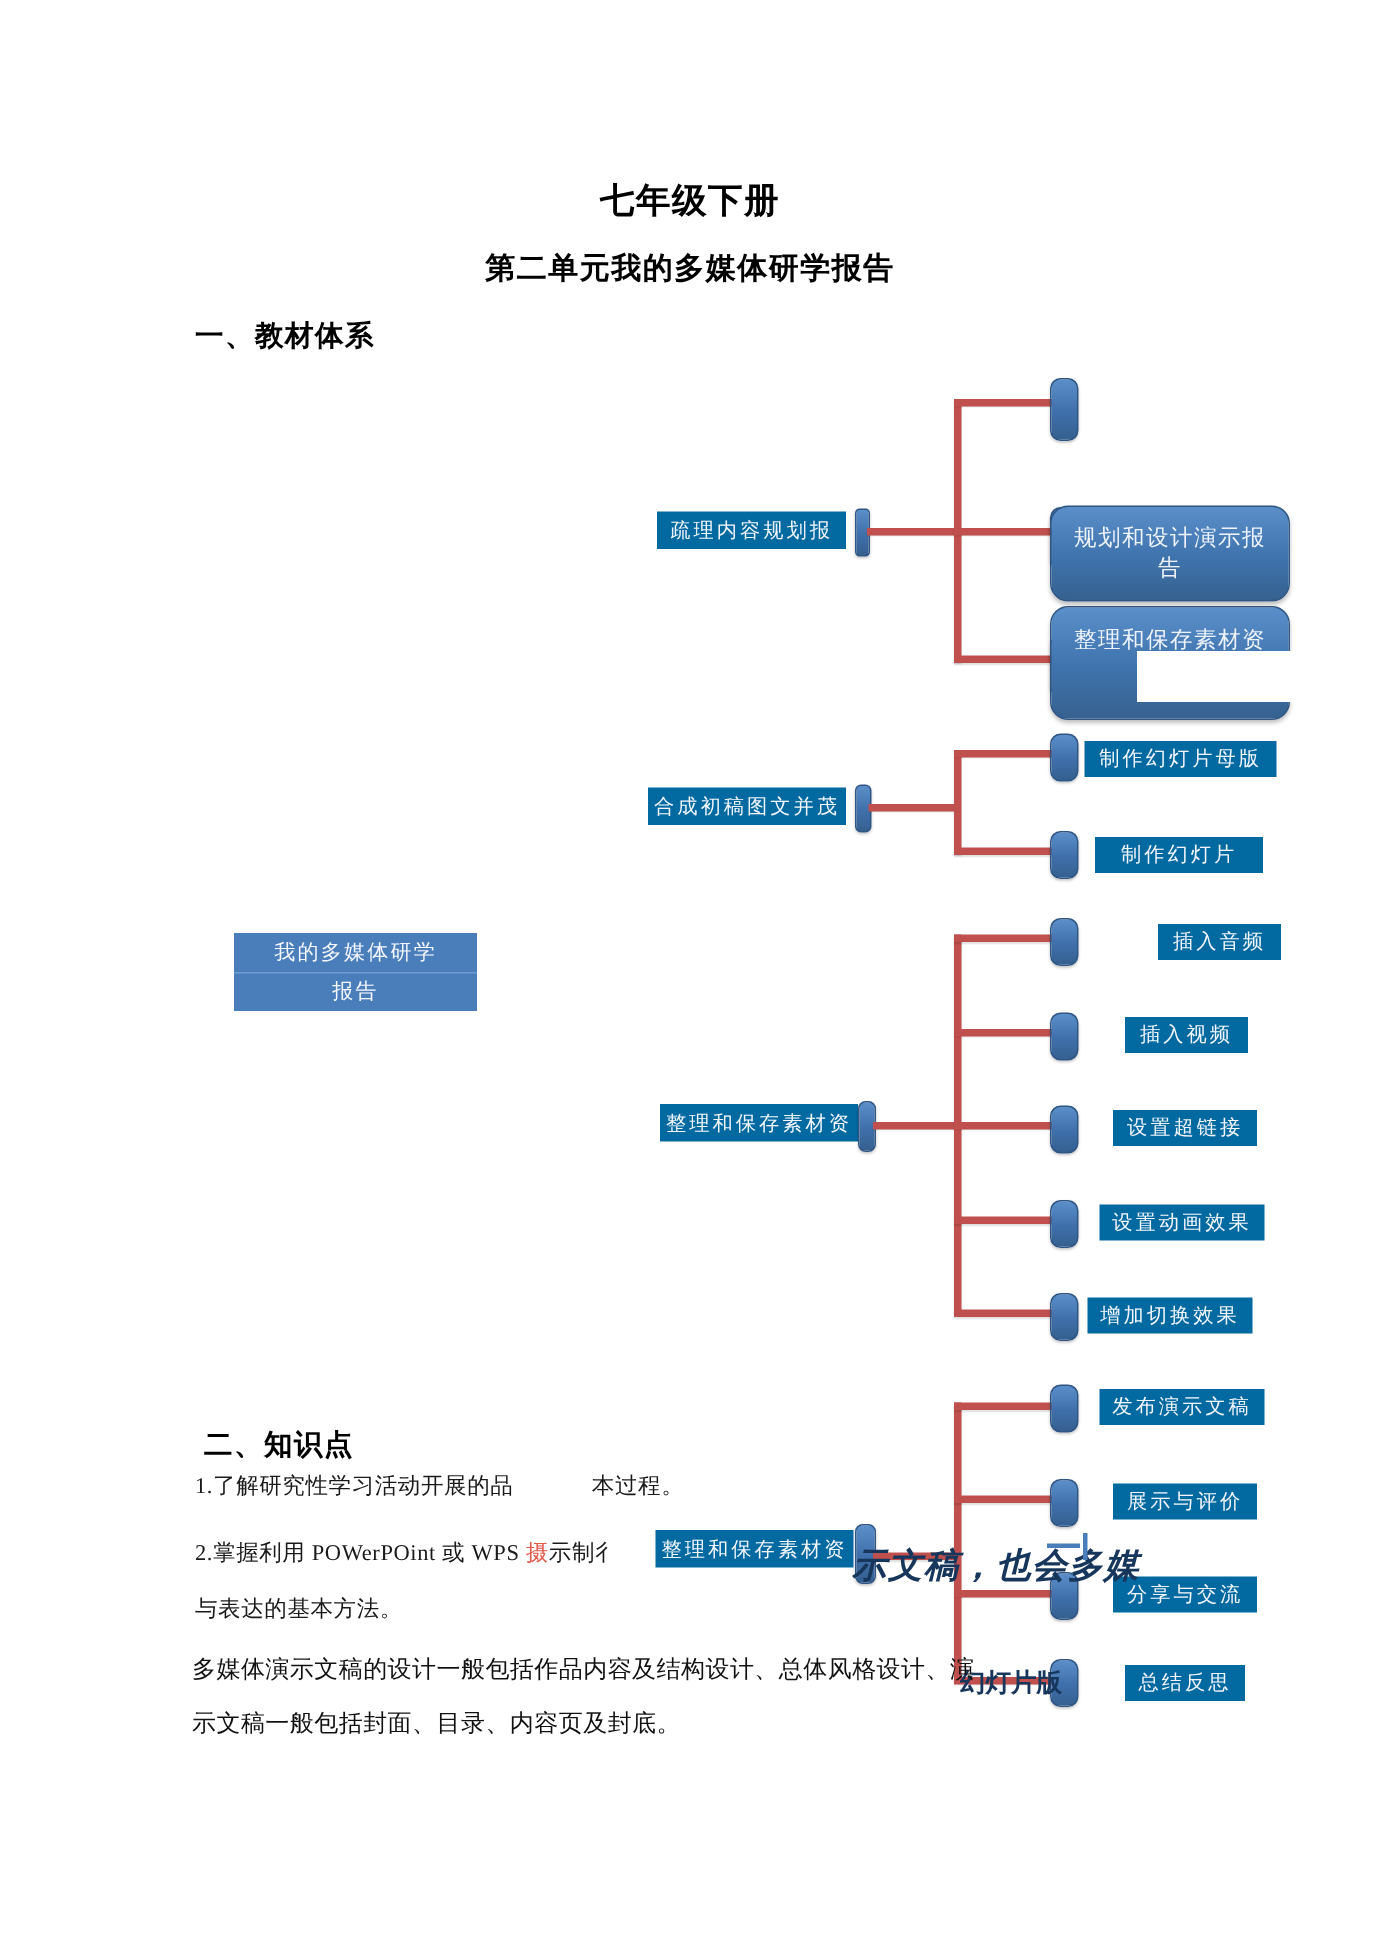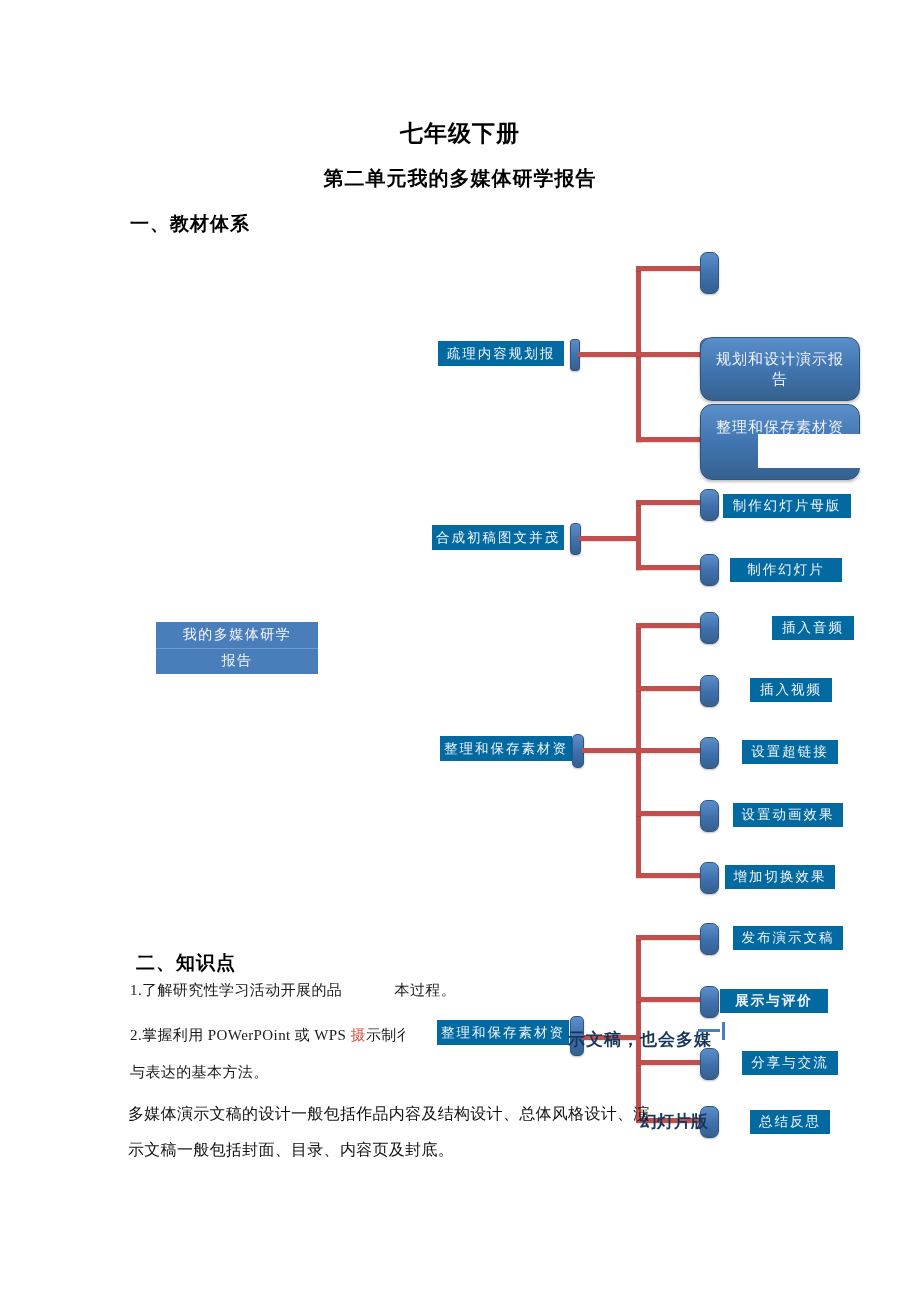--- a/index.html
+++ b/index.html
@@ -185,29 +185,29 @@
     <div class="conn v" style="left:636px;top:935px;height:186px;"></div>
     <div class="conn h" style="left:636px;top:935px;width:72px;"></div>
     <div class="conn h" style="left:636px;top:997px;width:72px;"></div>
     <div class="conn h" style="left:636px;top:1060px;width:72px;"></div>
     <div class="conn h" style="left:636px;top:1118px;width:72px;"></div>
 
     <div class="tab small" style="left:700px;top:923px;"></div>
     <div class="flat" style="left:733px;top:926px;width:110px;">发布演示文稿</div>
 
     <div class="tab small" style="left:700px;top:986px;"></div>
-    <div class="flat" style="left:720px;top:989px;width:108px;font-weight:bold;">展示与评价</div>
+    <div class="flat" style="left:742px;top:989px;width:96px;">展示与评价</div>
 
     <div class="tab small" style="left:700px;top:1048px;"></div>
     <div class="flat" style="left:742px;top:1051px;width:96px;">分享与交流</div>
 
     <div class="tab small" style="left:700px;top:1106px;"></div>
     <div class="flat" style="left:750px;top:1110px;width:80px;">总结反思</div>
 
-    <div class="ghost" style="left:568px;top:1028px;font-size:17px;letter-spacing:1px;">示文稿，也会多媒</div>
+    <div class="ghost" style="left:568px;top:1028px;font-size:23px;letter-spacing:1px;font-style:italic;">示文稿，也会多媒</div>
     <div class="ghost-line" style="left:698px;top:1029px;width:22px;height:3px;"></div>
     <div class="ghost-line" style="left:722px;top:1022px;width:3px;height:18px;"></div>
     <div class="ghost" style="left:640px;top:1110px;font-size:17px;letter-spacing:0px;">幻灯片版</div>
   </div>
 
   <div class="sec-head" style="left:136px;top:950px;">二、知识点</div>
 
   <div class="body-line serif" style="left:130px;top:981px;">
     <span>1.了解研究性学习活动开展的品</span>
     <span style="display:inline-block;width:44px"></span>

